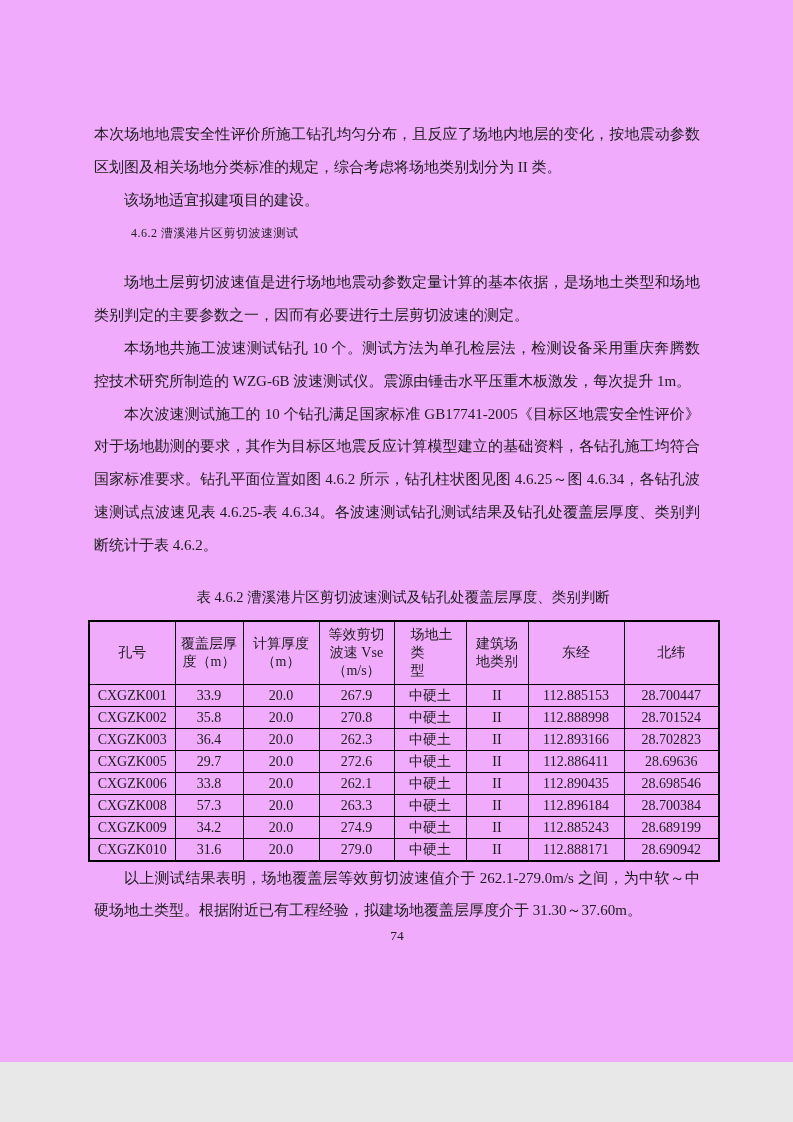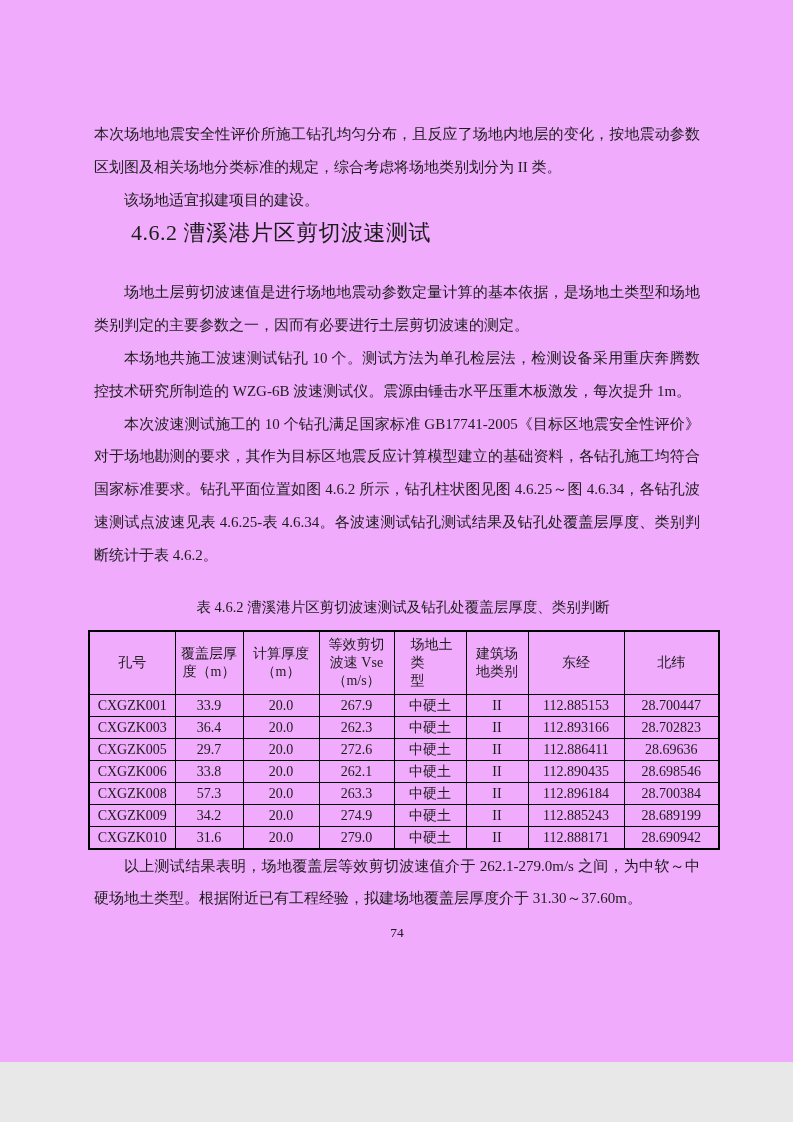--- a/index.html
+++ b/index.html
@@ -22,22 +22,22 @@
   }
   p.body-text {
     margin: 0;
     font-size: 15px;
     line-height: 32.8px;
     text-align: justify;
     word-break: break-all;
   }
   p.indent { text-indent: 30px; }
   .section-heading {
-    margin: 0 0 26px 0;
-    font-size: 22px;
+    margin: 0 0 16px 0;
+    font-size: 12px;
     font-weight: normal;
     line-height: 34px;
     text-indent: 37px;
     letter-spacing: 0.5px;
   }
   .spaced { margin-top: 5px; }
   .table-title {
     width: 630px;
     margin: 24px 0 12px -6px;
     font-size: 14.5px;
@@ -72,21 +72,20 @@
     vertical-align: middle;
     height: 21px;
     line-height: 21px;
     padding: 0 2px;
     overflow: hidden;
     white-space: nowrap;
   }
   .closing { margin-top: 16px; }
   .page-number {
     width: 606px;
-    margin-top: 9px;
     text-align: center;
     font-size: 13.5px;
     line-height: 18px;
   }
 </style>
 </head>
 <body>
 
 <div class="page">
   <div class="content">
@@ -139,20 +138,30 @@
             <td>CXGZK001</td>
             <td>33.9</td>
             <td>20.0</td>
             <td>267.9</td>
             <td>中硬土</td>
             <td>II</td>
             <td>112.885153</td>
             <td>28.700447</td>
           </tr>
           <tr>
+            <td>CXGZK002</td>
+            <td>35.8</td>
+            <td>20.0</td>
+            <td>270.8</td>
+            <td>中硬土</td>
+            <td>II</td>
+            <td>112.888998</td>
+            <td>28.701524</td>
+          </tr>
+          <tr>
             <td>CXGZK003</td>
             <td>36.4</td>
             <td>20.0</td>
             <td>262.3</td>
             <td>中硬土</td>
             <td>II</td>
             <td>112.893166</td>
             <td>28.702823</td>
           </tr>
           <tr>

